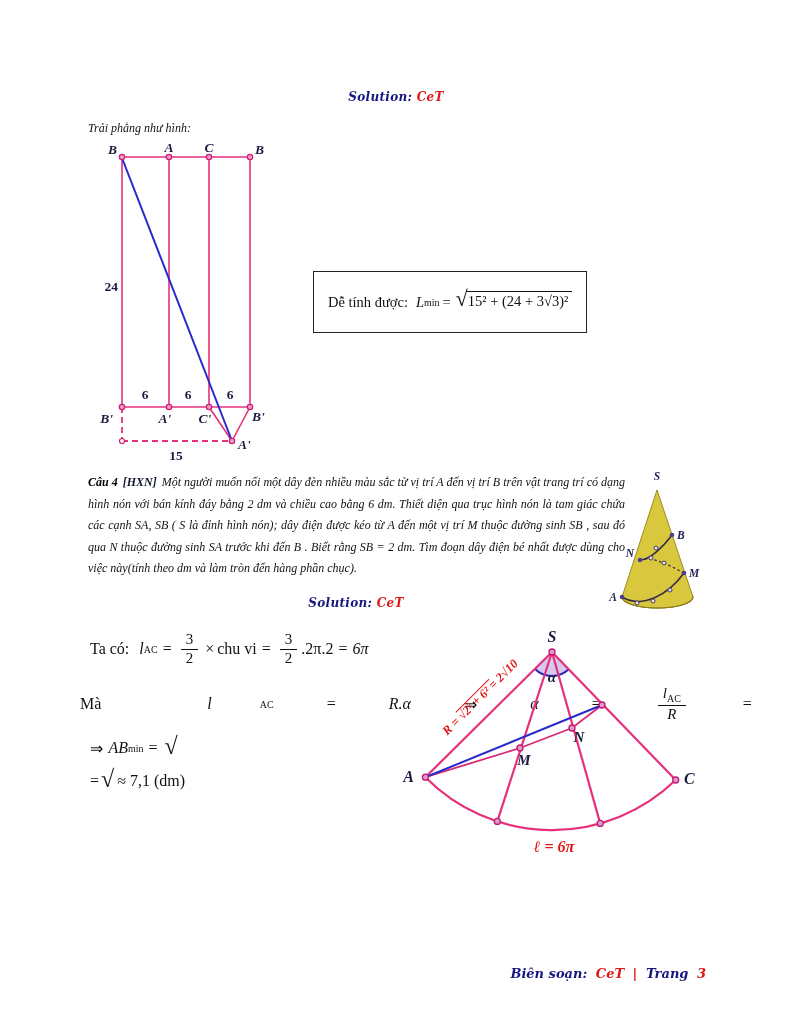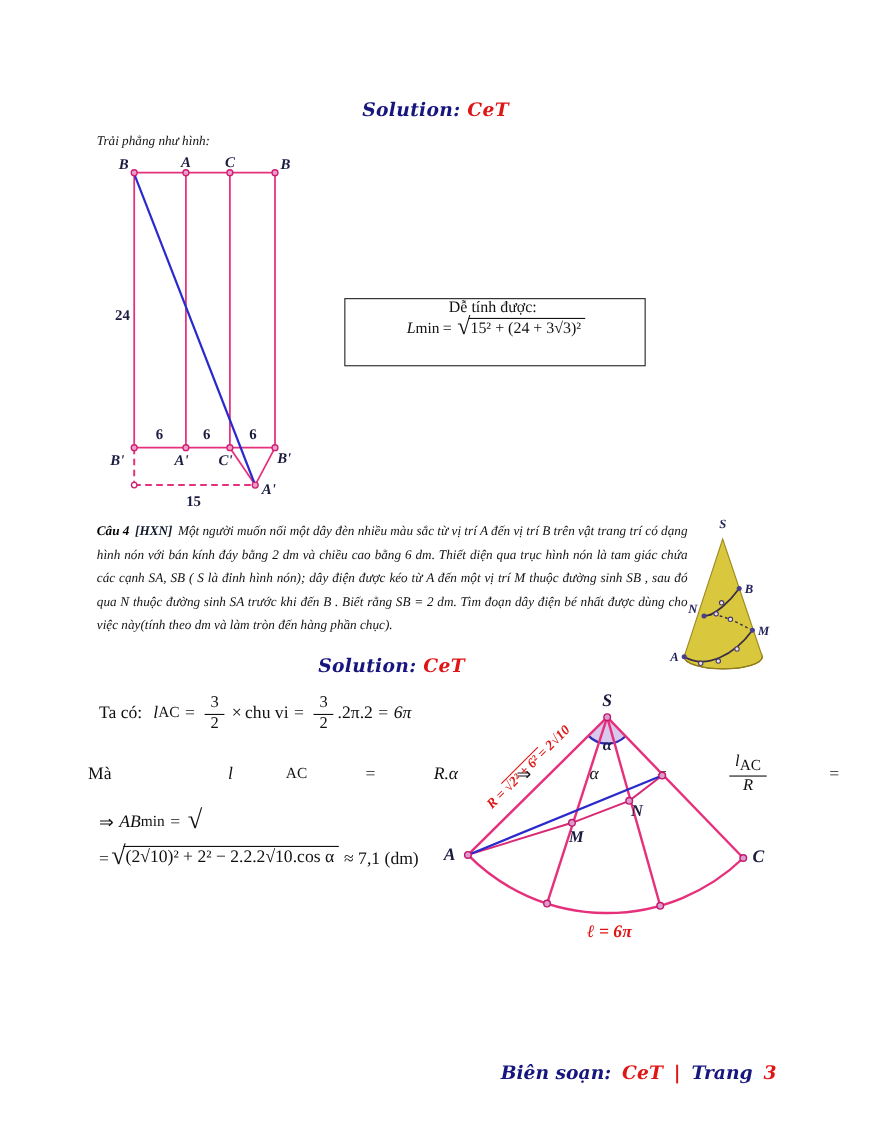--- a/index.html
+++ b/index.html
@@ -2,53 +2,53 @@
 <html><head>
 <meta charset="utf-8">
 <style>
   html,body{margin:0;padding:0;}
   body{width:792px;height:1024px;background:#ffffff;position:relative;overflow:hidden;
        font-family:"Liberation Serif",serif;color:#111;}
   .abs{position:absolute;}
 
   
   .sol-hdr{font-family:"DejaVu Serif",serif;font-weight:bold;font-style:italic;
-           font-size:17px;letter-spacing:.3px;}
+           font-size:12px;letter-spacing:.3px;}
   .navy{color:#16167e;}
   .red{color:#e01616;}
 
   
   .body-text{font-size:12px;line-height:21.5px;text-align:justify;font-style:italic;}
   .q-num{color:#000000;font-weight:bold;margin-right:5px;}
   .q-tag{color:#0f172a;font-weight:bold;margin-right:5px;}
 
   
   .fbox{border:1.4px solid #222;display:flex;align-items:center;padding:0 10px 0 14px;
         font-size:14.5px;}
   .fbox .lbl{margin-right:8px;white-space:nowrap;}
 
   
   .math{font-size:16px;display:flex;align-items:center;white-space:nowrap;}
   .math .sp{margin:0 5px;}
   .math .sps{margin:0 3px;}
   i.v{font-style:italic;}
-  sub.s{font-size:14px;vertical-align:-4px;letter-spacing:0;}
+  sub.s{font-size:10px;vertical-align:-4px;letter-spacing:0;}
   .frac{display:inline-flex;flex-direction:column;align-items:center;margin:0 4px;
         font-size:15px;line-height:1.15;}
   .frac .num{border-bottom:1.3px solid #111;padding:0 5px;}
   .frac .den{padding:0 5px;}
   .rad{display:inline-flex;align-items:flex-start;margin:0 2px;}
   .rad .rsign{font-size:1.5em;line-height:1;font-style:normal;margin-right:-2px;
               transform:translateY(-0.1em);}
   .rad .rbody{border-top:1.5px solid #111;padding:1px 4px 0 2px;font-family:Liberation Serif, serif;}
   .ital{font-style:italic;}
 
   
   .footer{font-family:"DejaVu Serif",serif;font-weight:bold;font-style:italic;
-          font-size:17px;text-align:right;}
+          font-size:13px;text-align:right;}
   .footer span{margin-left:4px;}
 
   svg text{font-family:"Liberation Serif",serif;}
   .figlbl{font-weight:bold;font-style:italic;font-size:13.5px;fill:#1b1b40;}
   .figdim{font-weight:bold;font-size:13.5px;fill:#1b1b40;}
   .conelbl{font-weight:bold;font-style:italic;font-size:11.5px;fill:#23235a;}
   .seclbl{font-weight:bold;font-style:italic;font-size:15px;fill:#1b1b40;}
   .secred{font-weight:bold;font-style:italic;fill:#e01616;}
 </style>
 </head>
@@ -98,21 +98,21 @@
   <text x="100" y="259" text-anchor="middle" class="figdim">6</text>
   <text x="142" y="259" text-anchor="middle" class="figdim">6</text>
   <text x="25" y="283" text-anchor="end" class="figlbl">B'</text>
   <text x="77" y="283" text-anchor="middle" class="figlbl">A'</text>
   <text x="117" y="283" text-anchor="middle" class="figlbl">C'</text>
   <text x="164" y="281" text-anchor="start" class="figlbl">B'</text>
   <text x="150" y="309" text-anchor="start" class="figlbl">A'</text>
   <text x="88" y="320" text-anchor="middle" class="figdim">15</text>
 </svg>
 
-<div class="abs fbox" style="top:271px;left:313px;width:248px;height:60px;flex-direction:column;">
+<div class="abs fbox" style="top:271px;left:313px;width:248px;height:60px;">
   <span class="lbl">Dễ tính được:</span>
   <span class="math" style="font-size:14.5px;">
     <i class="v">L</i>
       <sub class="s">min</sub>
     <span class="sps">=</span>
     <span class="rad">
       <span class="rsign">√</span>
       <span class="rbody">15² + (24 + 3√3)²</span>
     </span>
   </span>
@@ -205,21 +205,20 @@
   <span class="sp">=</span>
   <span class="rad">
     <span class="rsign">√</span>
   </span>
 </div>
 
 <div class="abs math" style="top:760px;left:90px;height:42px;">
   <span>=</span>
   <span class="rad">
     <span class="rsign">√</span>
-    <span class="rbody">(2√10)² + 2² − 2.2.2√10.cos α</span>
   </span>
   <span class="sps">≈ 7,1 (dm)</span>
 </div>
 
 <svg class="abs" style="top:620px;left:396px;" width="312" height="252" viewBox="0 0 312 252">
   <path d="M 156 32 L 139 49 A 24 24 0 0 0 172.7 49.3 Z" fill="#cfc0ea" opacity="0.85"></path>
   <path d="M 139 49 A 24 24 0 0 0 172.7 49.3" fill="none" stroke="#2a2ab8" stroke-width="2"></path>
   <g stroke="#e6307c" stroke-width="2.2" fill="none">
     <line x1="156" y1="32" x2="29.4" y2="157.2"></line>
     <line x1="156" y1="32" x2="279.7" y2="160"></line>

